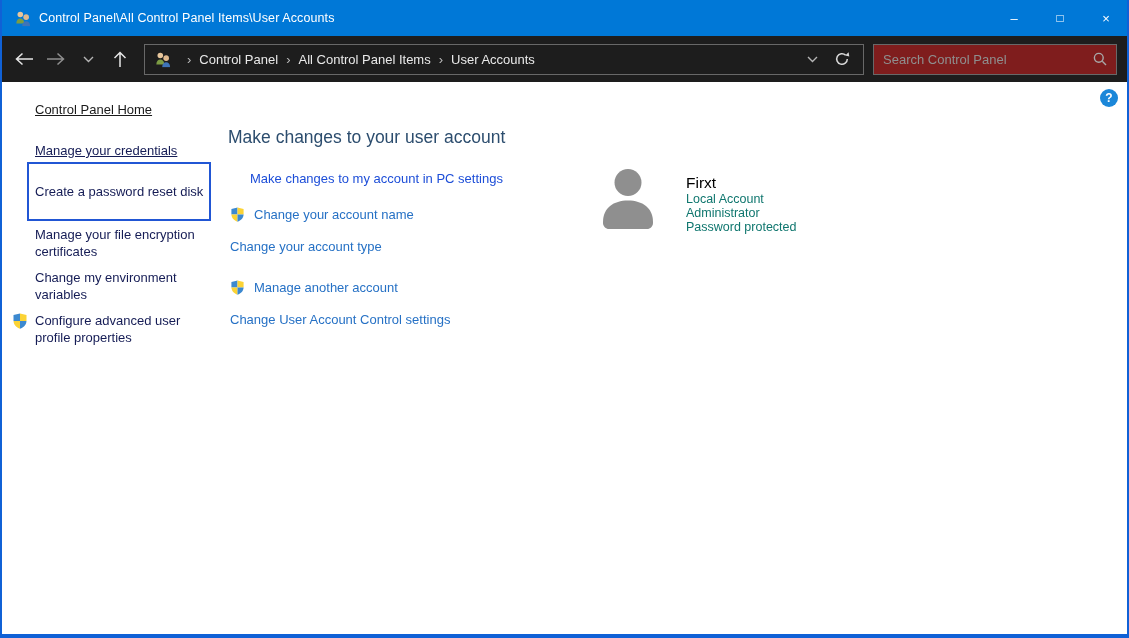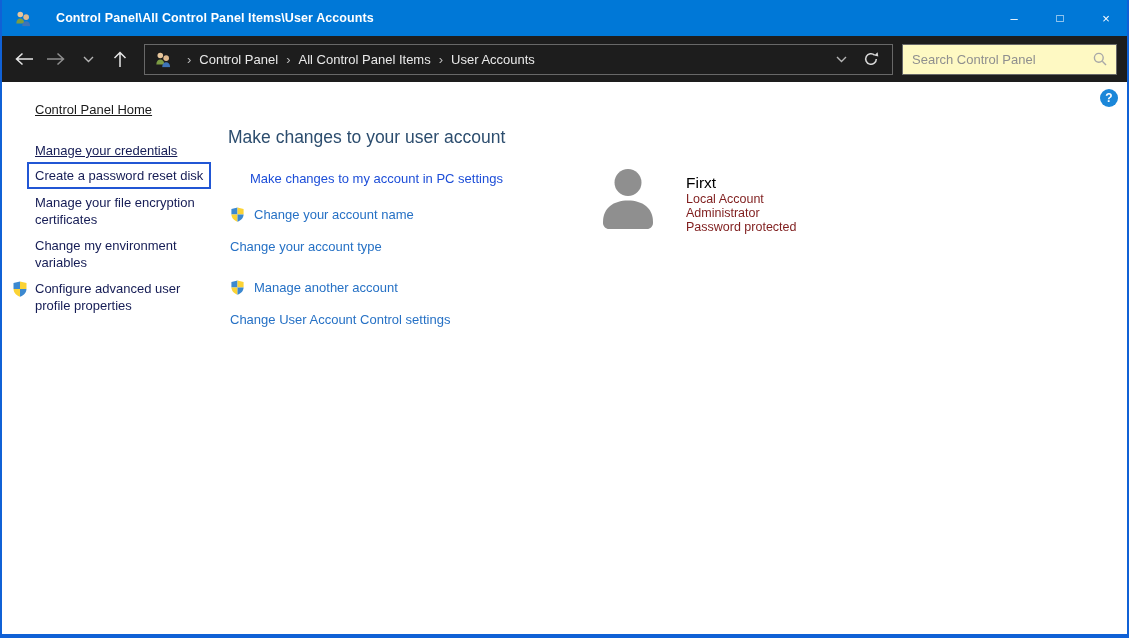--- a/index.html
+++ b/index.html
@@ -6,63 +6,63 @@
   html,body { margin:0; padding:0; background:#000; }
   .window {
     position:relative; width:1129px; height:638px;
     border-left:2px solid #1061d6; border-right:2px solid #1061d6; border-bottom:4px solid #1061d6;
     font-family:"Liberation Sans", sans-serif; background:#fff; overflow:hidden;
   }
 
   
   .titlebar { height:36px; background:#0078d7; display:flex; align-items:center; color:#fff; margin:0 -2px; padding-left:2px; }
   .titlebar-icon { margin-left:12px; display:flex; }
-  .titlebar-title { margin-left:24px; font-size:12.5px; letter-spacing:.1px;font-weight:bold; }
+  .titlebar-title { margin-left:7px; font-size:12.5px; letter-spacing:.1px; }
   .win-controls { margin-left:auto; display:flex; height:100%; }
   .win-btn { width:46px; height:100%; display:flex; align-items:center; justify-content:center; font-size:13px; color:#fff; }
   .win-btn.max { font-size:12px; }
 
   
   .navbar { height:46px; background:#1d1d1d; display:flex; align-items:center; margin:0 -2px; padding:0 12px 0 8px; }
   .nav-btn { width:32px; height:32px; display:flex; align-items:center; justify-content:center; flex:none; }
   .addressbar { flex:1; height:31px; border:1px solid #686868; background:#1d1d1d; display:flex; align-items:center; margin-left:8px; padding:0 6px 0 9px; color:#e9e9e9; font-size:13px; min-width:0; }
   .addr-icon { display:flex; margin-right:7px; }
   .crumb-sep { color:#bdbdbd; font-size:13px; padding:0 8px; }
   .crumb { white-space:nowrap; }
   .addr-right { margin-left:auto; display:flex; align-items:center; }
   .addr-right .nav-btn { width:30px; }
-  .searchbox { width:215px; height:31px; border:1px solid #686868; background:#fef9c3; margin-left:9px; display:flex; align-items:center; padding:0 9px; flex:none; }
+  .searchbox { width:244px; height:31px; border:1px solid #686868; background:#7f1d1d; margin-left:9px; display:flex; align-items:center; padding:0 9px; flex:none; }
   .search-placeholder { flex:1; color:#8f8f8f; font-size:13px; }
 
   
   .content { position:relative; height:552px; background:#fff; display:flex; }
 
   .sidebar { width:226px; flex:none; padding:20px 0 0 33px; font-size:13px; }
   .sidebar-home { color:#1a1a1a; margin-bottom:25px; width:175px;text-decoration:underline; }
   .side-link { color:#151c55; width:175px; line-height:17px; position:relative; }
   .side-link.underlined { text-decoration:underline; margin-bottom:3px; }
   .boxed-wrap { margin:2px 0 5px -8px; }
-  .boxed { display:inline-block; border:2px solid #2156d4; padding:4px 6px; color:#151c55; }
+  .boxed { display:inline-block; border:2px solid #2156d4; padding:20px 6px; color:#151c55; }
   .side-link.mb { margin-bottom:9px; }
   .side-shield { position:absolute; left:-23px; top:1px; }
 
   .main { flex:1; position:relative; padding-top:45px; }
   .heading { font-size:17.5px; font-weight:400; color:#2c4d6e; margin:0; }
   .pc-link { display:block; margin:23px 0 0 22px; font-size:13px; color:#1d4ed8; width:max-content; }
   .link-group { margin:21px 0 0 2px; }
   .link-group.second { margin-top:34px; }
   .link-row { display:flex; align-items:flex-start; gap:9px; height:16px; }
   .link-row + .link-row { margin-top:7px;flex-direction:column; }
   .link { color:#2671c5; font-size:13px; }
 
   .user-card { position:absolute; left:374px; top:84px; display:flex; }
   .avatar { margin-top:2px; }
   .user-text { margin-left:32px; }
   .user-name { font-size:15.5px; color:#000; margin-top:8px; }
-  .user-detail { font-size:12.5px; line-height:14px; color:#7f1d1d; }
+  .user-detail { font-size:12.5px; line-height:14px; color:#0f766e; }
   .user-detail:first-of-type { margin-top:4px; }
 
   .help-btn { position:absolute; top:7px; right:9px; width:18px; height:18px; border-radius:50%; background:#1b87d9; color:#fff; font-size:12px; font-weight:bold; display:flex; align-items:center; justify-content:center; }
 
   .hidden-defs { position:absolute; width:0; height:0; overflow:hidden; }
 </style>
 </head>
 <body>
 
 <svg class="hidden-defs" aria-hidden="true">

